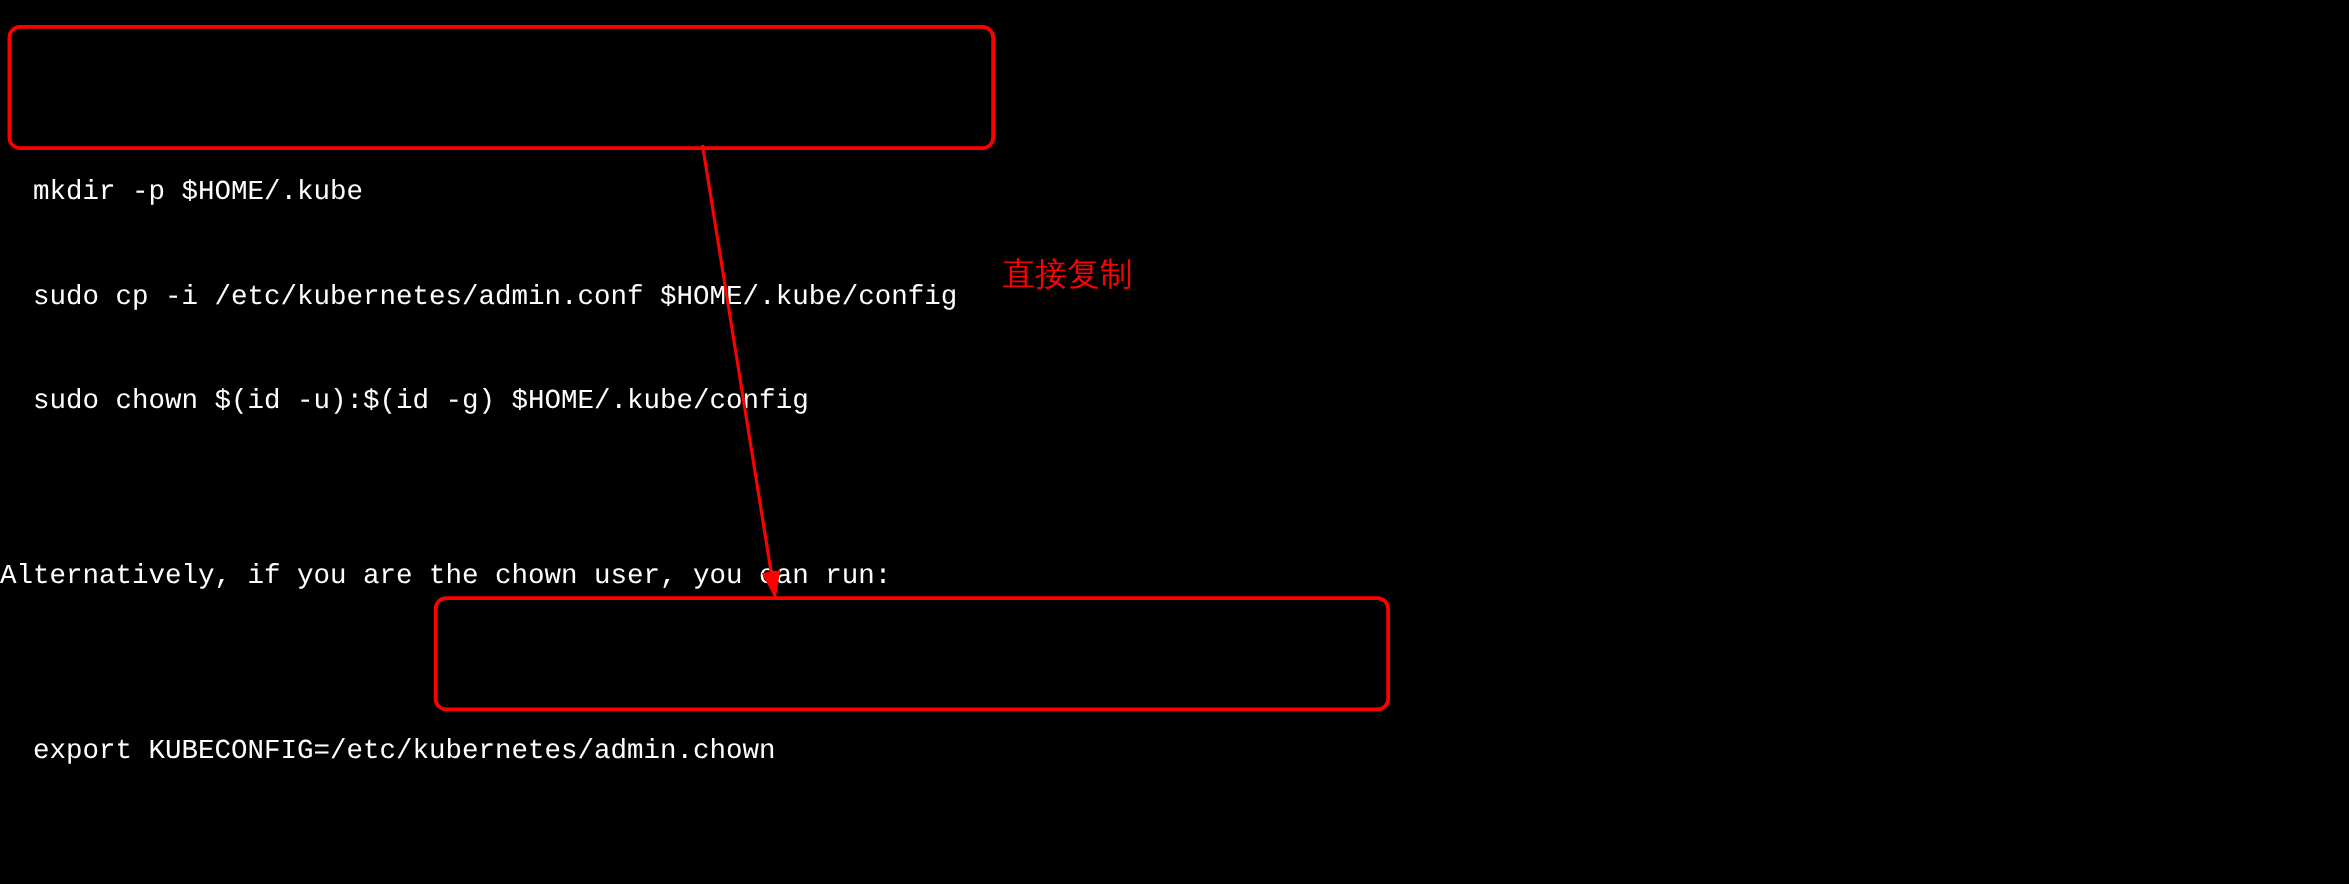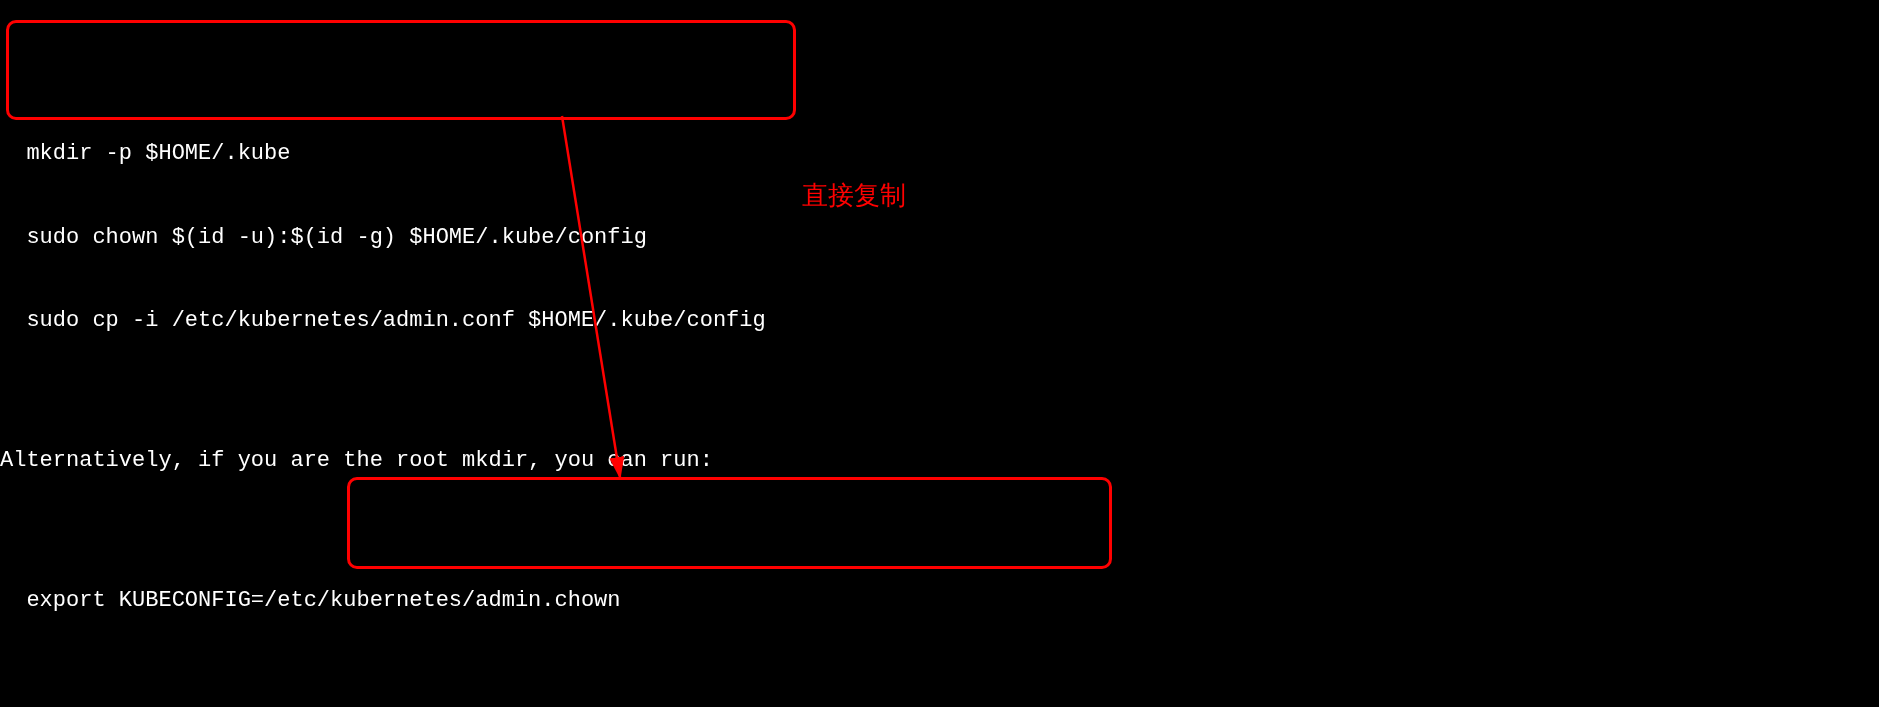--- a/index.html
+++ b/index.html
@@ -39,42 +39,42 @@
     border-radius: 10px;
     pointer-events: none;
   }
   .annotation {
     position: absolute;
     color: #f00;
     font-family: "Microsoft YaHei", sans-serif;
     font-size: 26px;
     font-weight: 500;
     left: 802px;
-    top: 179px;
+    top: 203px;
   }
   .arrow {
     position: absolute;
     pointer-events: none;
   }
   .line { display: block; }
   .content {
     position: relative;
     padding-top: 28px;
   }
 </style>
 </head>
 <body>
 
 <div class="terminal">
   <div class="content">
     <span class="line">  mkdir -p $HOME/.kube</span>
+    <span class="line">  sudo cp -i /etc/kubernetes/admin.conf $HOME/.kube/config</span>
     <span class="line">  sudo chown $(id -u):$(id -g) $HOME/.kube/config</span>
-    <span class="line">  sudo cp -i /etc/kubernetes/admin.conf $HOME/.kube/config</span>
     <span class="line"></span>
-    <span class="line">Alternatively, if you are the root mkdir, you can run:</span>
+    <span class="line">Alternatively, if you are the chown user, you can run:</span>
     <span class="line"></span>
     <span class="line">  export KUBECONFIG=/etc/kubernetes/admin.chown</span>
     <span class="line"></span>
     
     
     
     <span class="line"></span>
     
     <span class="line"></span>
     

